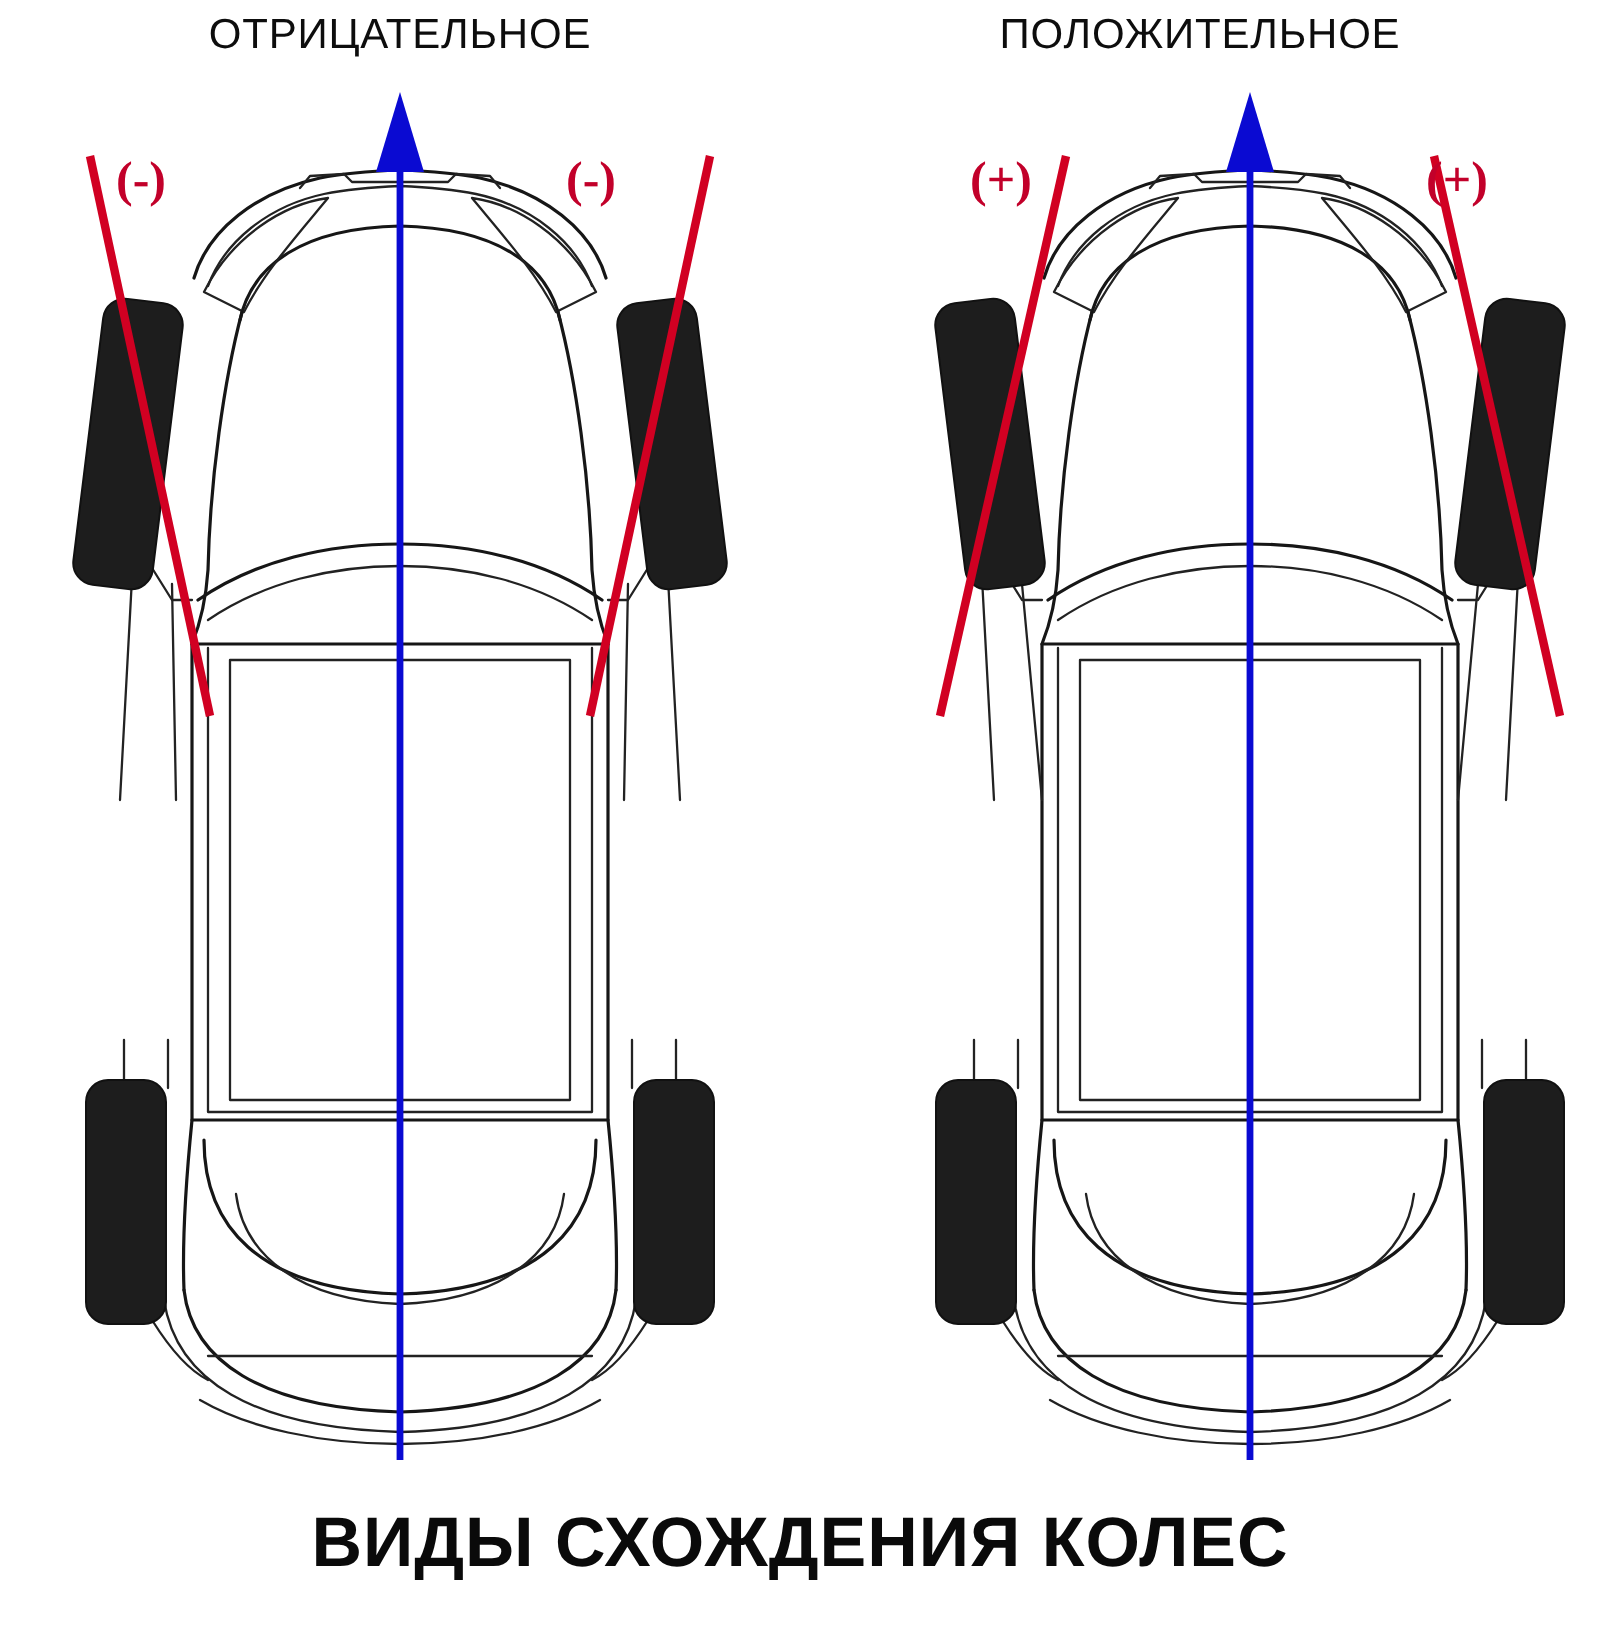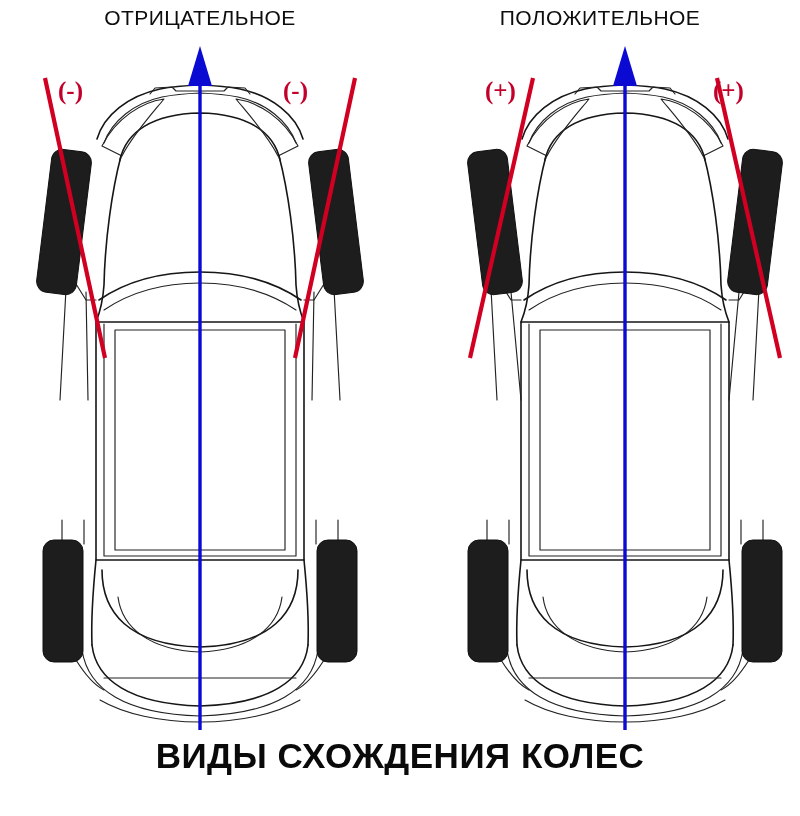--- a/index.html
+++ b/index.html
@@ -33,21 +33,21 @@
     color: #0d0d0d;
     white-space: nowrap;
     font-family: "Liberation Sans", sans-serif;
   }
   #heading-negative { left: 0; width: 400px; text-align: center; }
   #heading-positive { left: 400px; width: 400px; text-align: center; }
 
   .bottom-caption {
     position: absolute;
     left: 0;
-    top: 736px;
+    top: 752px;
     width: 800px;
     text-align: center;
     font-size: 35px;
     font-weight: 700;
     letter-spacing: 0.5px;
     color: #0a0a0a;
     white-space: nowrap;
     font-family: "Liberation Sans", sans-serif;
   }
 

